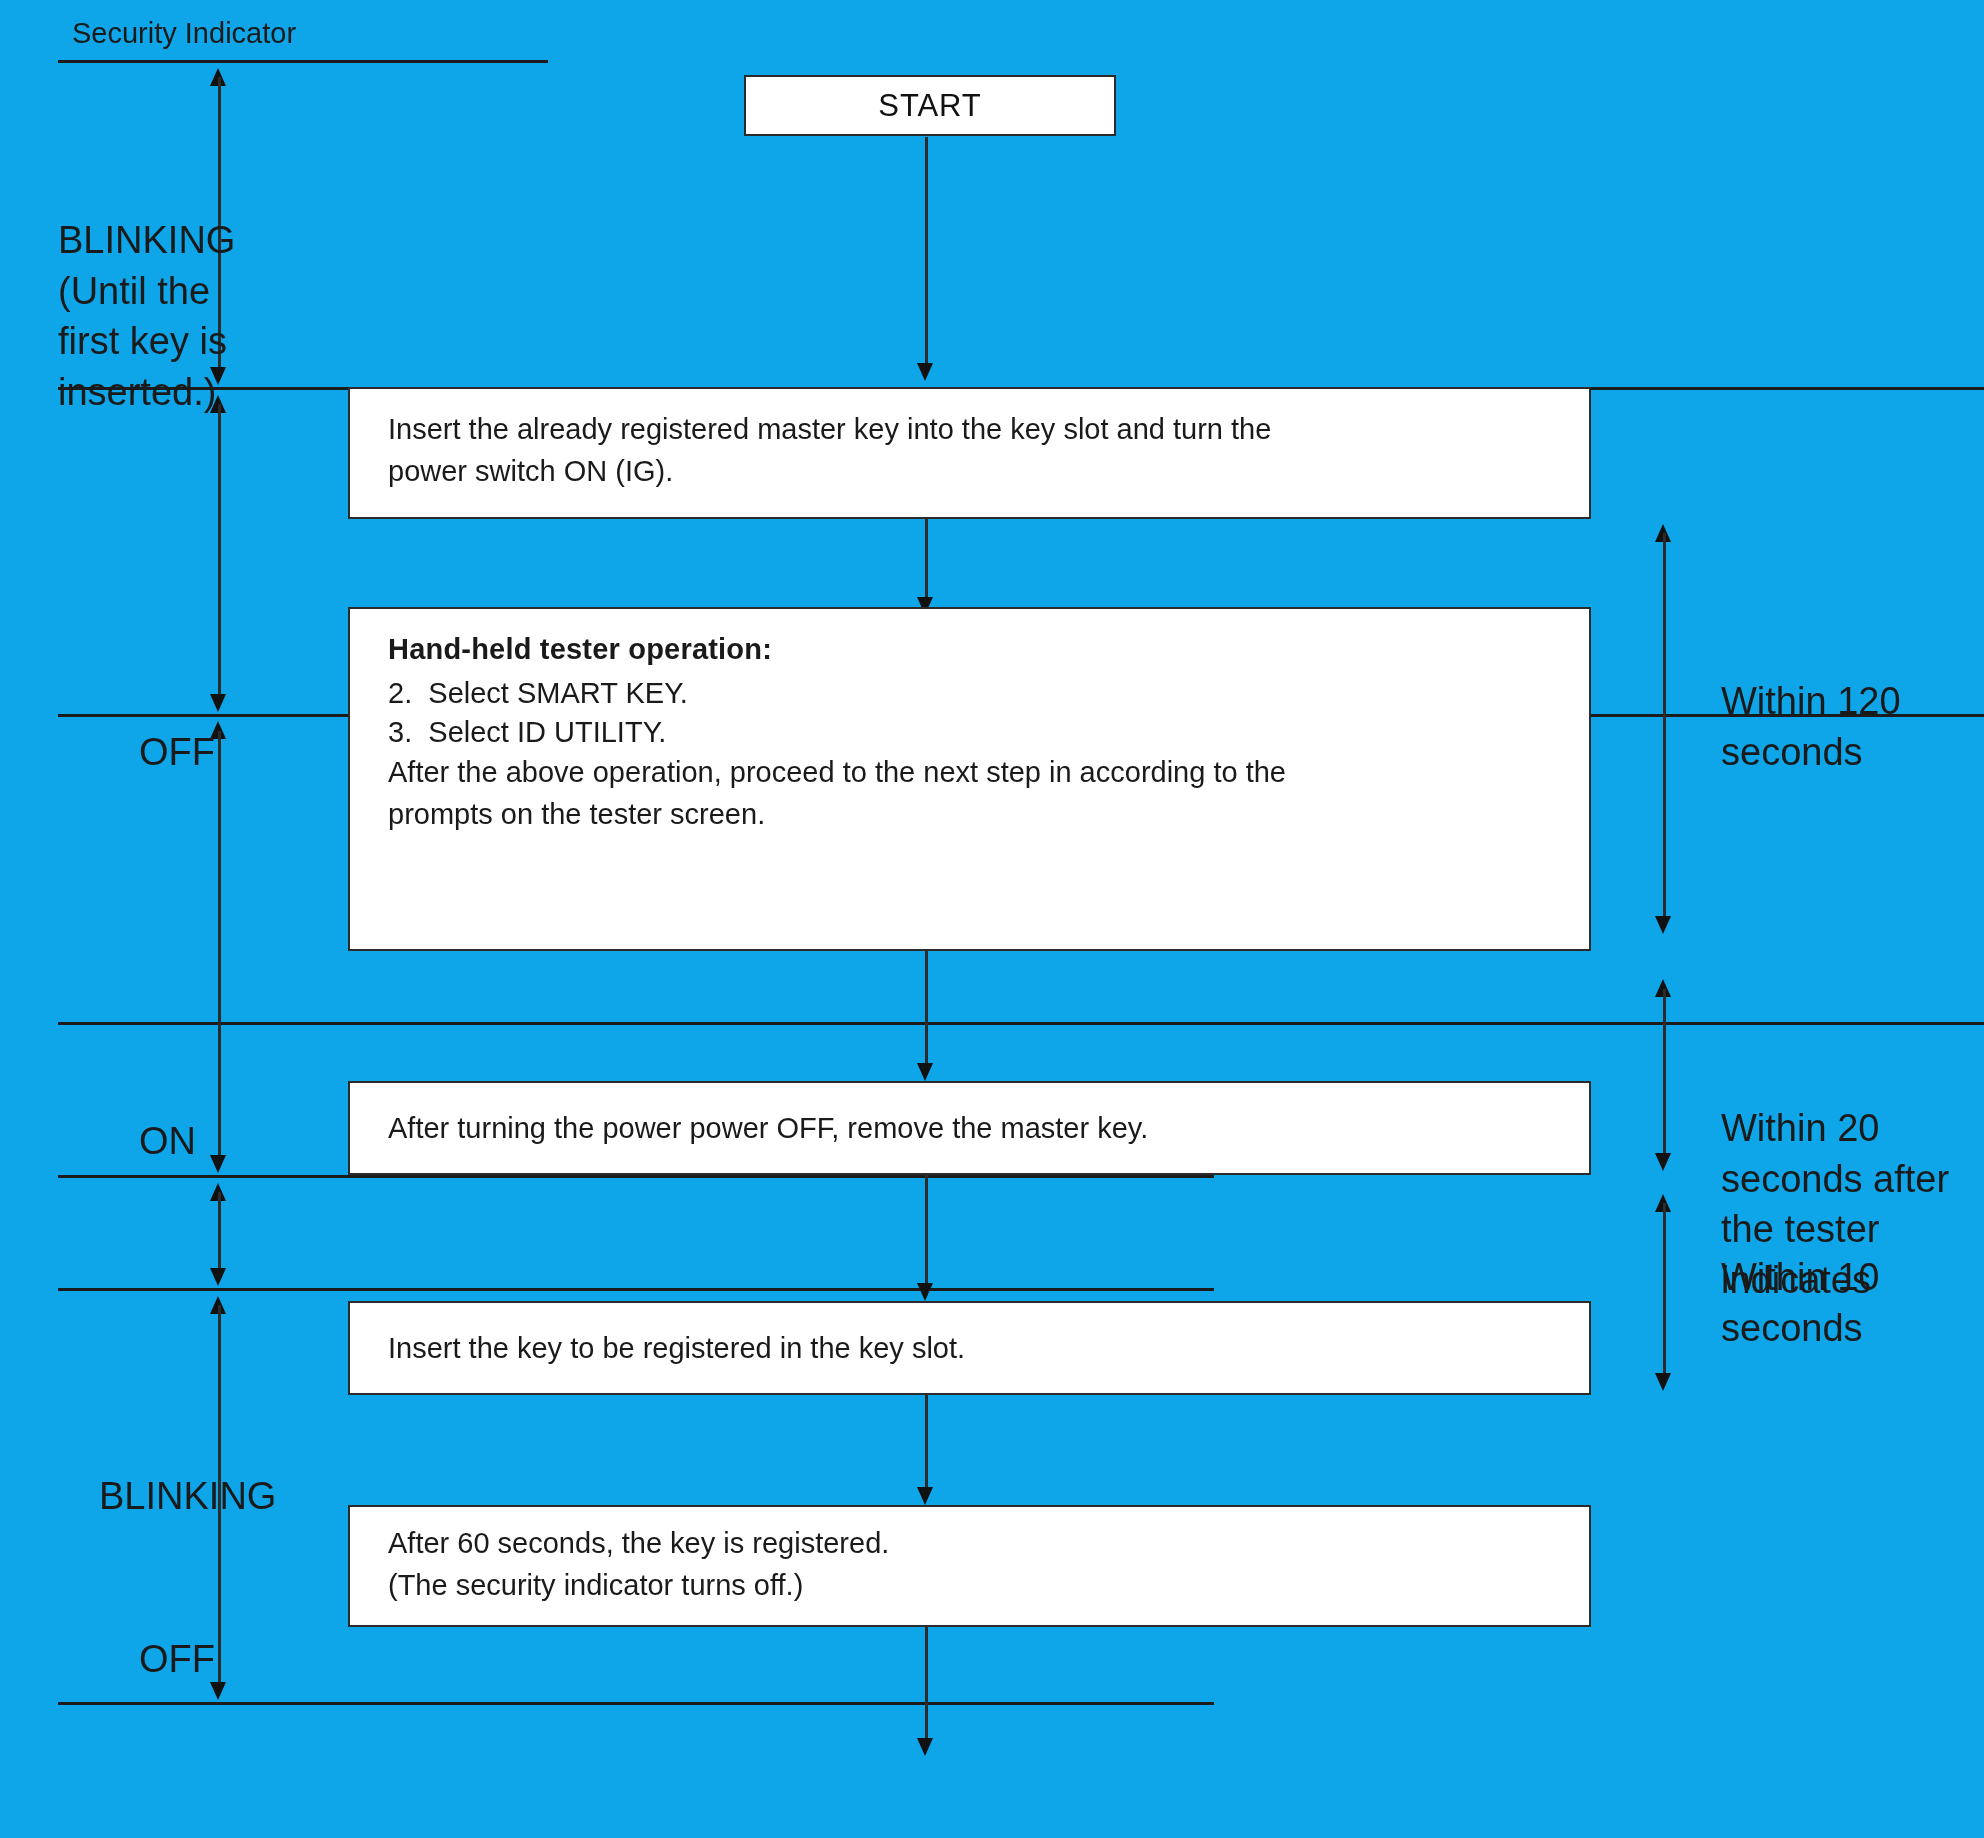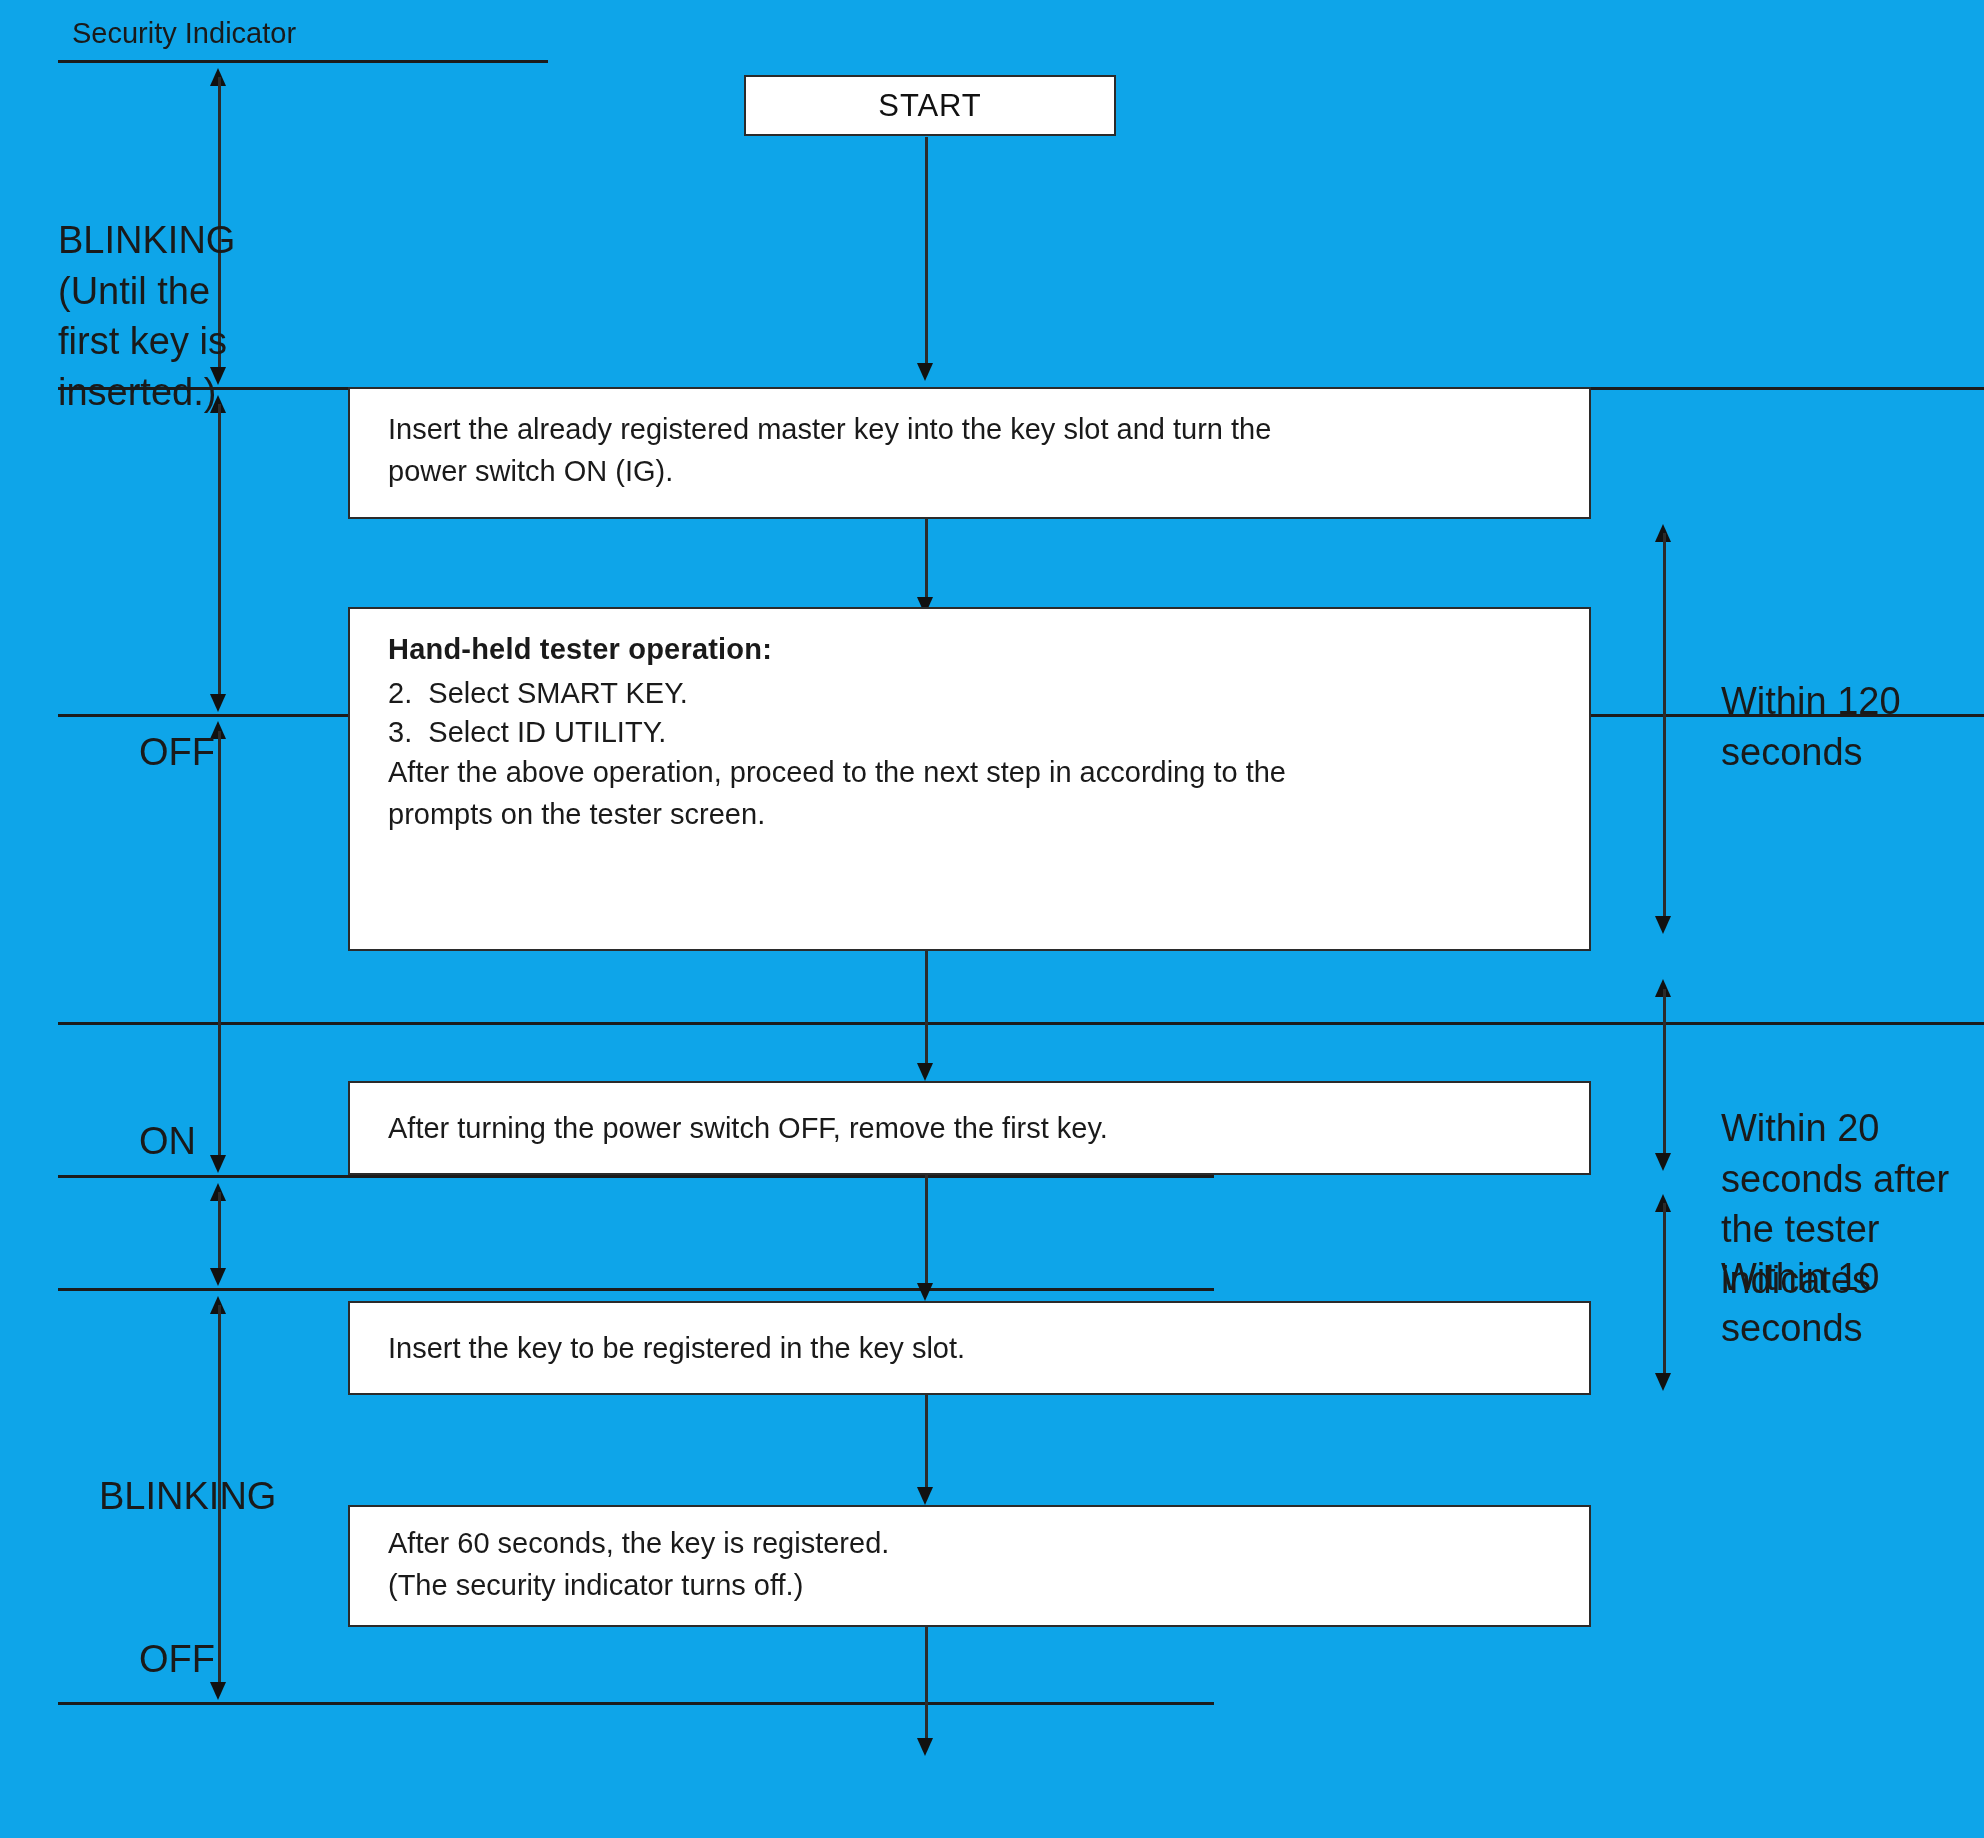--- a/index.html
+++ b/index.html
@@ -168,21 +168,21 @@
       <p class="after-note">After the above operation, proceed to the next step in according to the</p>
       <p>prompts on the tester screen.</p>
     </div>
   </div>
 
   <div class="vline" style="left:925px;top:951px;height:115px;"></div>
   <div class="arrowdown" style="left:917px;top:1063px;"></div>
 
   <div class="box" style="left:348px;top:1081px;width:1243px;height:94px;">
     <div class="box-body" style="padding-top:26px;">
-      <p>After turning the power switch OFF, remove the first key.</p>
+      <p>After turning the power power OFF, remove the master key.</p>
     </div>
   </div>
 
   <div class="vline" style="left:925px;top:1175px;height:111px;"></div>
   <div class="arrowdown" style="left:917px;top:1283px;"></div>
 
   <div class="box" style="left:348px;top:1301px;width:1243px;height:94px;">
     <div class="box-body" style="padding-top:26px;">
       <p>Insert the key to be registered in the key slot.</p>
     </div>

